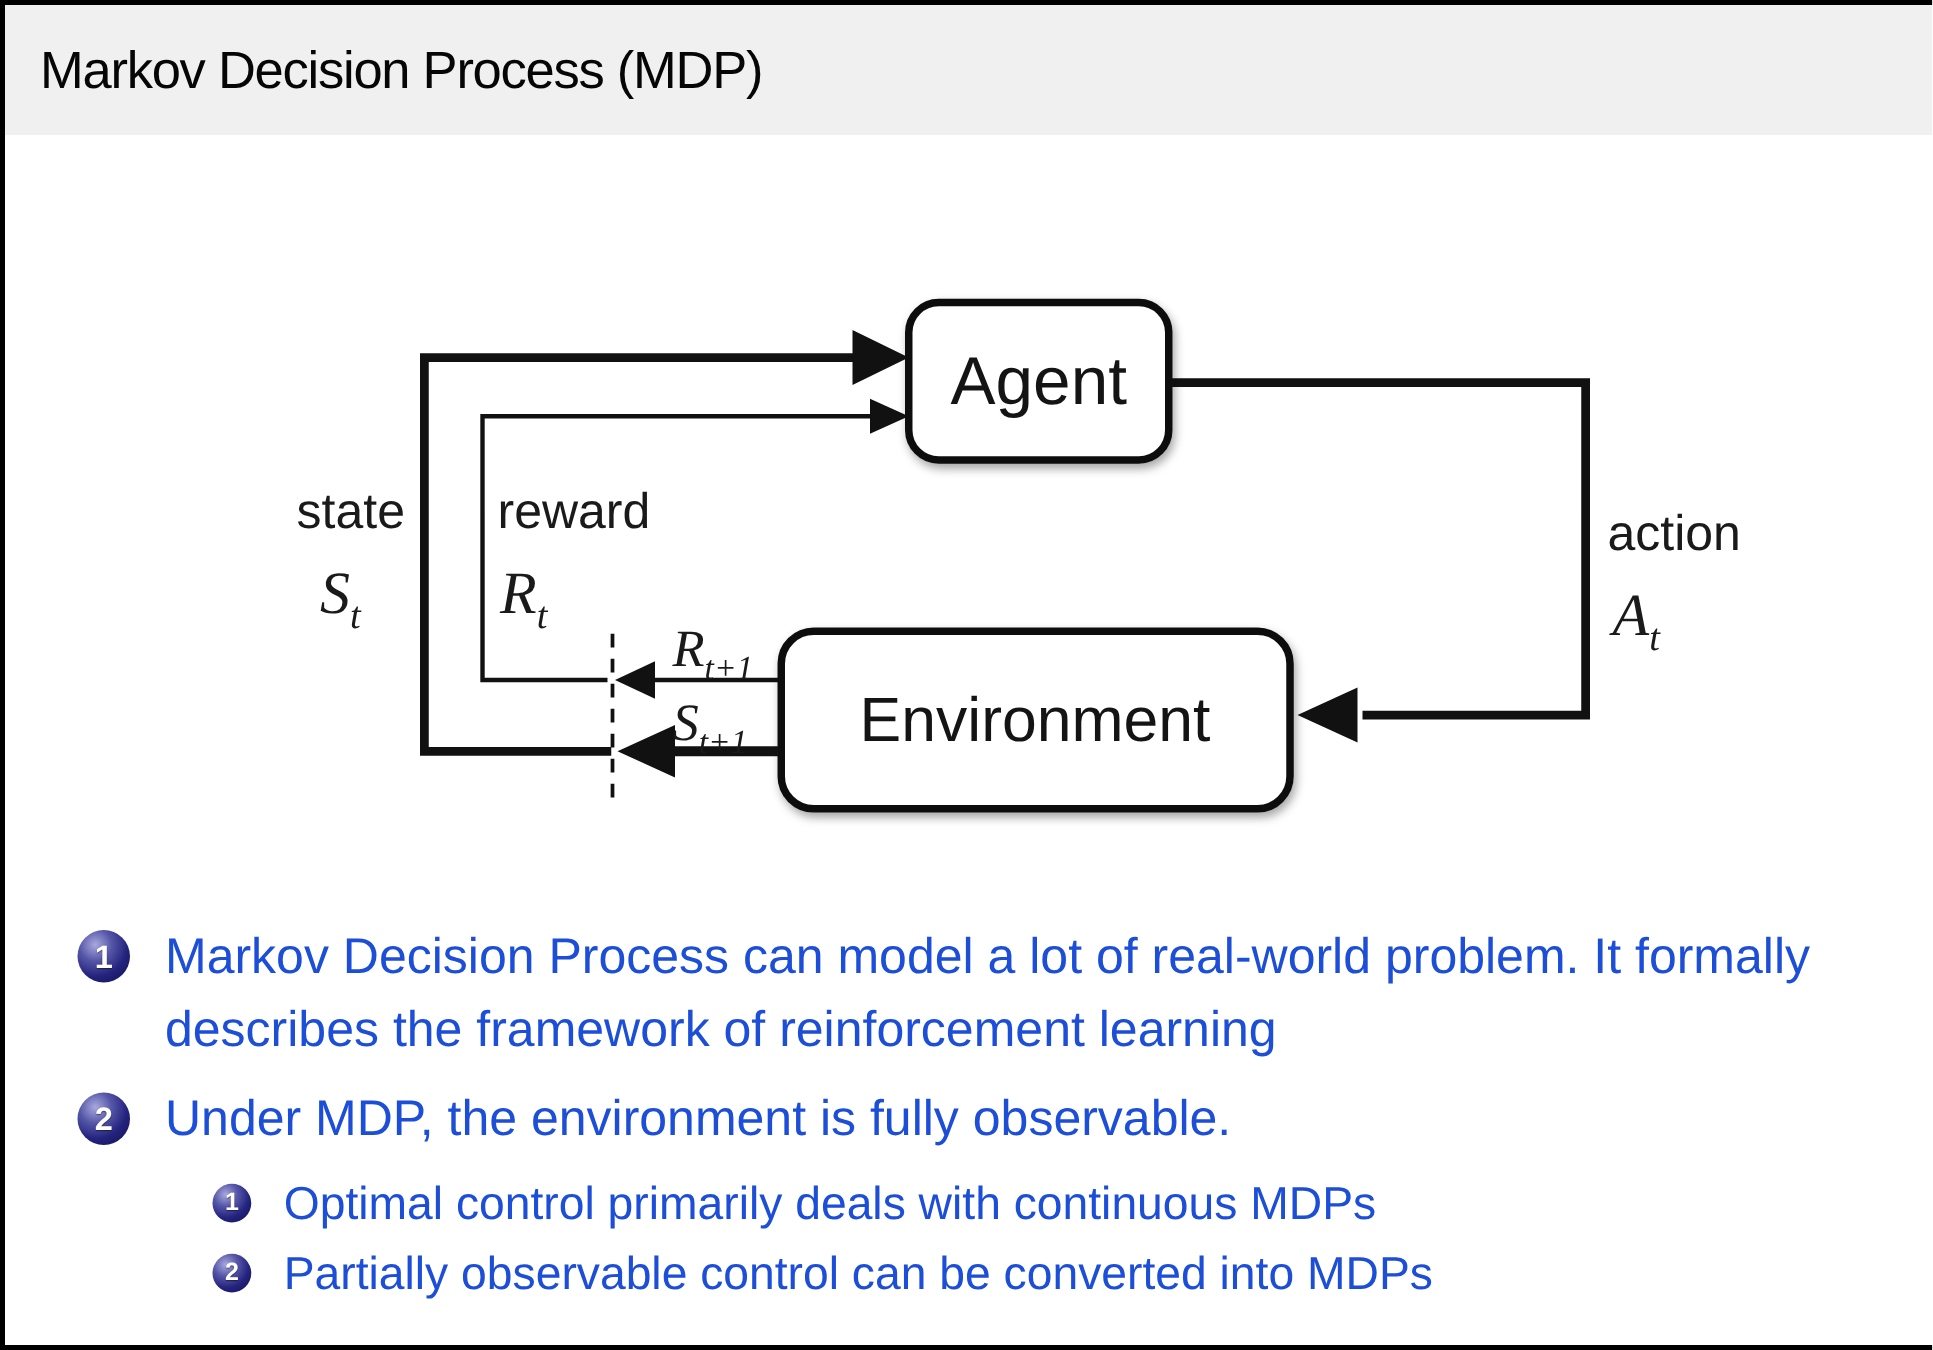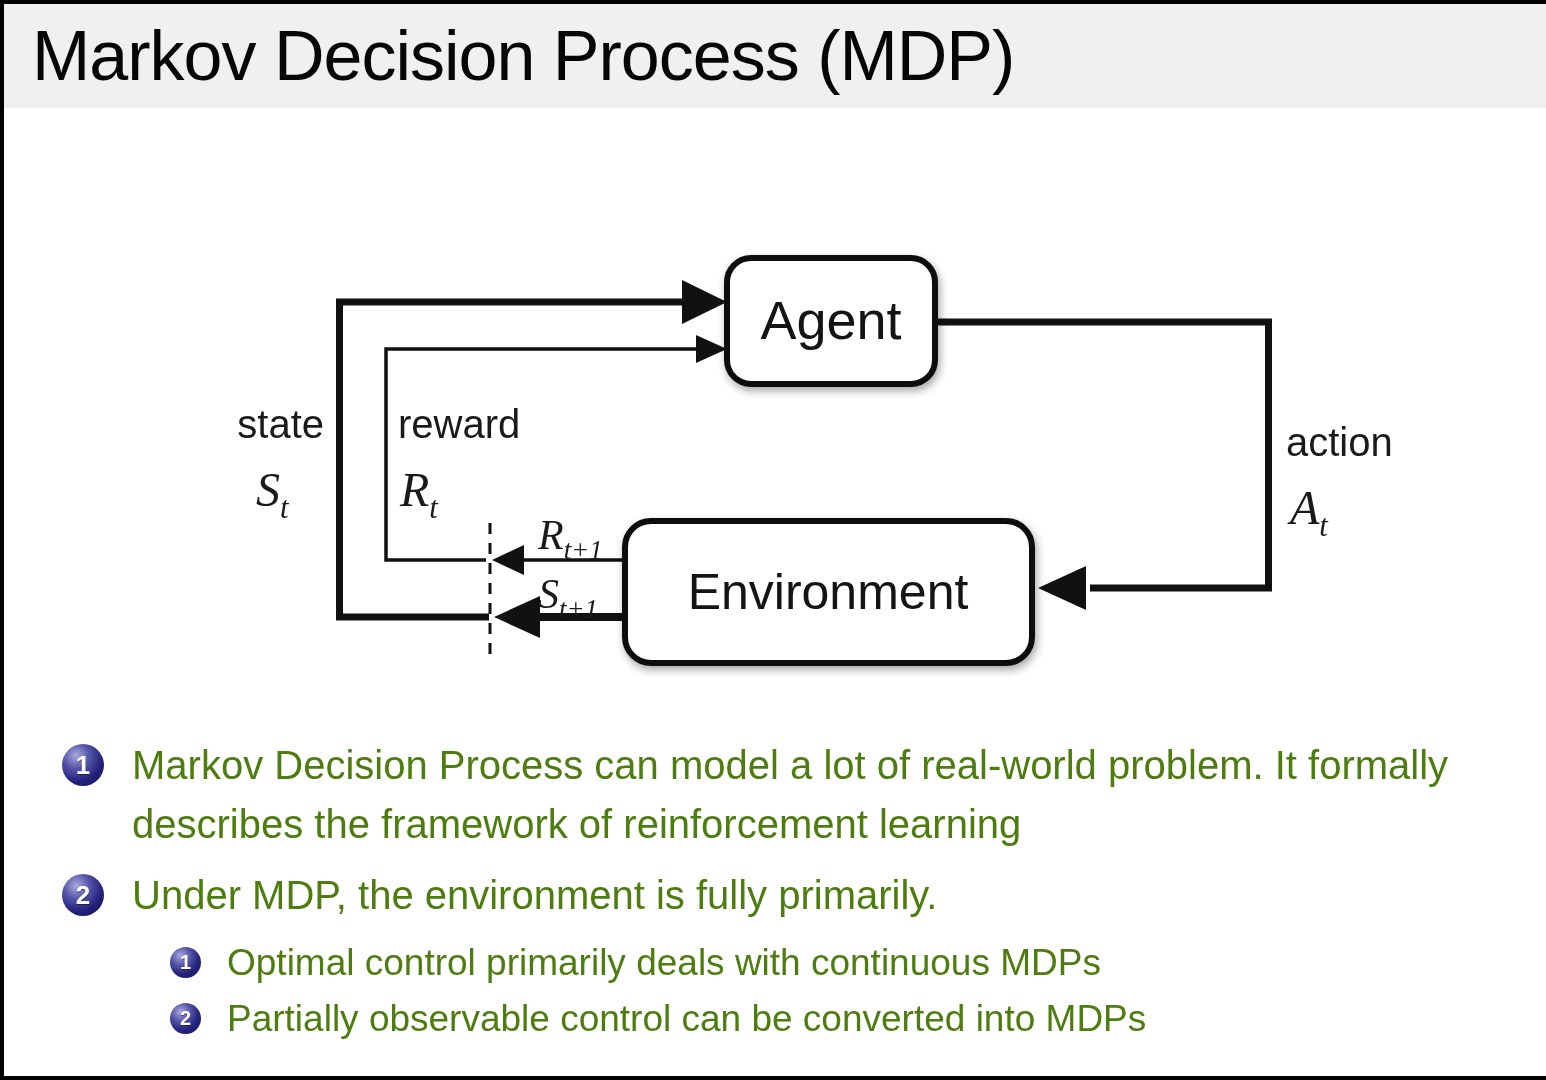--- a/index.html
+++ b/index.html
@@ -15,28 +15,28 @@
   .edge-top{top:0;left:0;width:100%;height:4px;}
   .edge-left{top:0;left:0;width:4px;height:100%;}
   .edge-bottom{bottom:0;left:0;width:100%;height:4px;}
 
   .header{
     position:absolute;top:4px;left:4px;right:0;height:104px;
     background:#f0f0f1;
     display:flex;align-items:center;
   }
   .title{
-    font-size:70px;
+    font-size:42px;
     letter-spacing:-1px;
     padding-left:28px;
     color:#060606;
     white-space:nowrap;
   }
 
-  .diagram{position:absolute;left:0;top:246px;width:1544px;height:460px;}
+  .diagram{position:absolute;left:0;top:230px;width:1544px;height:460px;}
   .diagram svg{display:block;}
   .boxlbl{font-family:"Liberation Sans",sans-serif;fill:#141414;}
   .lbl{font-family:"Liberation Sans",sans-serif;font-size:40px;fill:#1a1a1a;}
   .sym{font-family:"Liberation Serif","DejaVu Serif",serif;font-style:italic;fill:#1a1a1a;}
   .sym .sub{font-size:0.64em;}
 
   .bullets{position:absolute;left:62px;top:736px;width:1448px;}
   .item{display:flex;gap:28px;margin-bottom:12px;}
   .ball{
     flex:none;
@@ -44,21 +44,21 @@
     margin-top:8px;
     background:radial-gradient(circle at 34% 28%, #a9a9de 0%, #5555a8 32%, #23237d 62%, #10104f 100%);
     color:#ffffff;
     display:flex;align-items:center;justify-content:center;
     font-size:26px;font-weight:bold;
     text-shadow:0 1px 1px rgba(0,0,0,0.5);
   }
   .item-text{
     font-size:40px;line-height:1.48;
     max-width:1340px;
-    color:#4d7c0f;
+    color:#1d4ed8;
   }
   .sublist{margin-left:108px;margin-top:4px;}
   .subitem{display:flex;gap:26px;margin-bottom:6px;}
   .ball-sm{
     flex:none;
     width:31px;height:31px;border-radius:50%;
     margin-top:9px;
     background:radial-gradient(circle at 34% 28%, #a9a9de 0%, #5555a8 32%, #23237d 62%, #10104f 100%);
     color:#ffffff;
     display:flex;align-items:center;justify-content:center;
@@ -129,21 +129,21 @@
       <div class="ball">
         <span>1</span>
       </div>
       <div class="item-text">Markov Decision Process can model a lot of real-world problem. It formally describes the framework of reinforcement learning</div>
     </div>
 
     <div class="item">
       <div class="ball">
         <span>2</span>
       </div>
-      <div class="item-text">Under MDP, the environment is fully primarily.</div>
+      <div class="item-text">Under MDP, the environment is fully observable.</div>
     </div>
 
     <div class="sublist">
       <div class="subitem">
         <div class="ball-sm">
           <span>1</span>
         </div>
         <div class="item-text">Optimal control primarily deals with continuous MDPs</div>
       </div>
       <div class="subitem">

